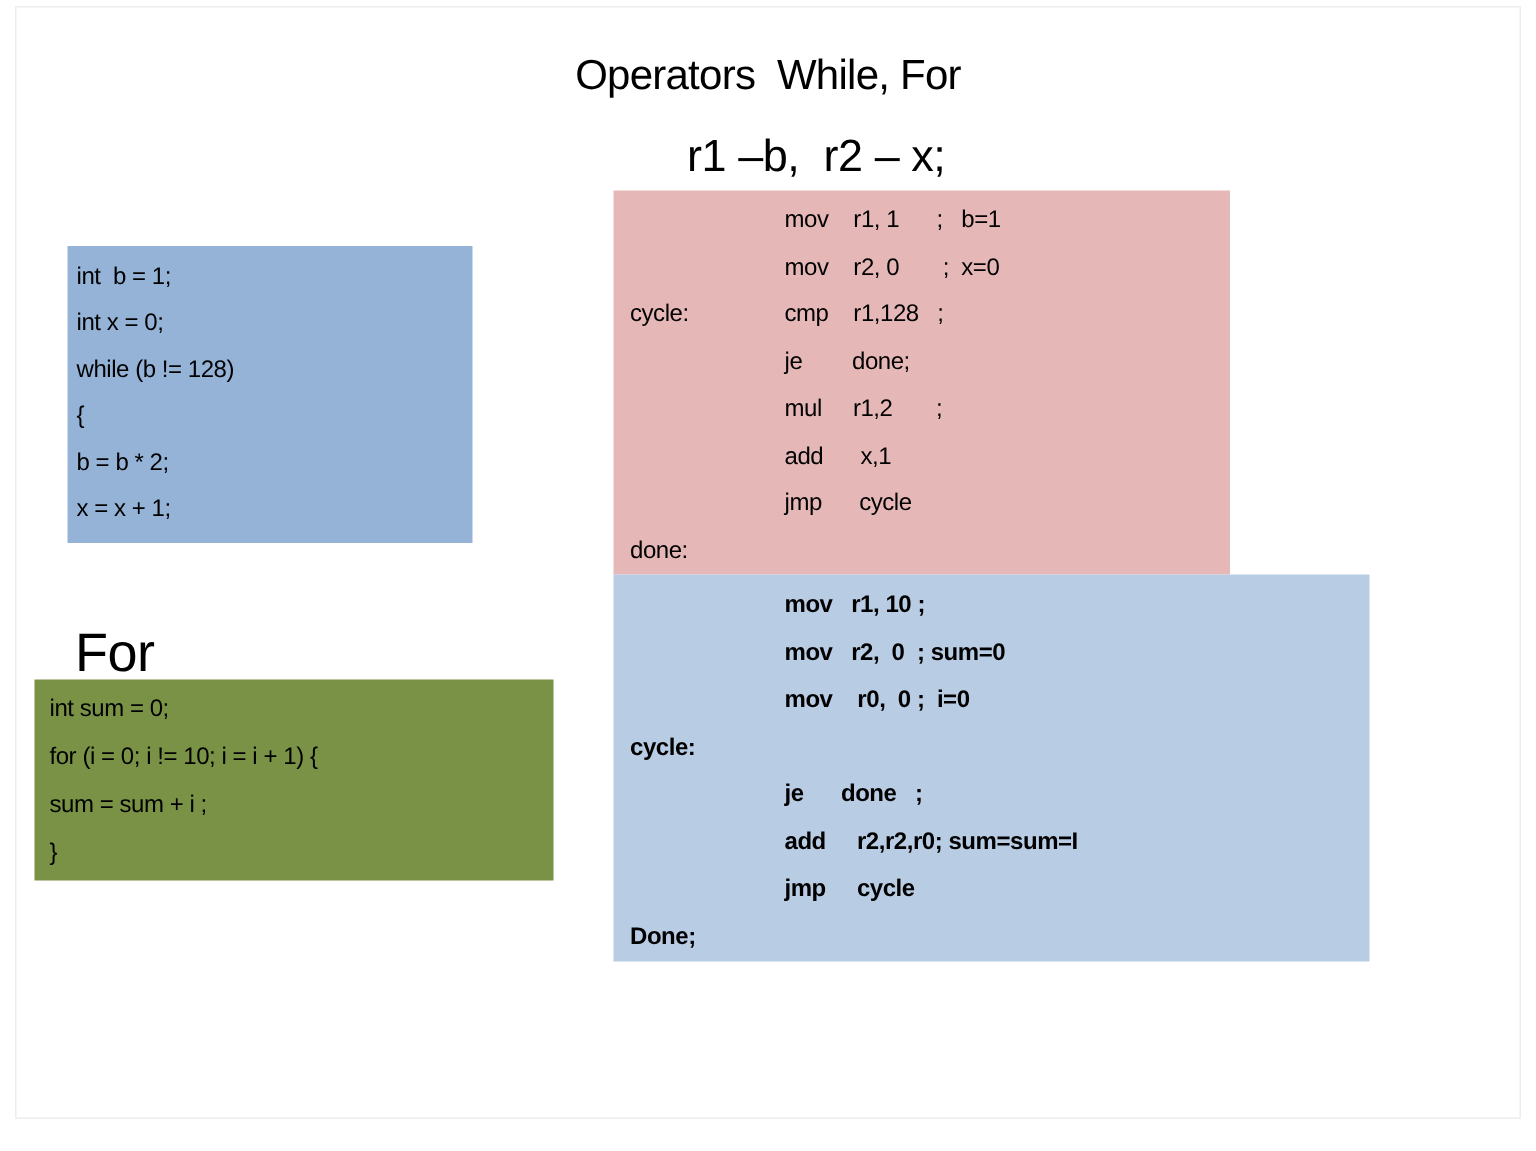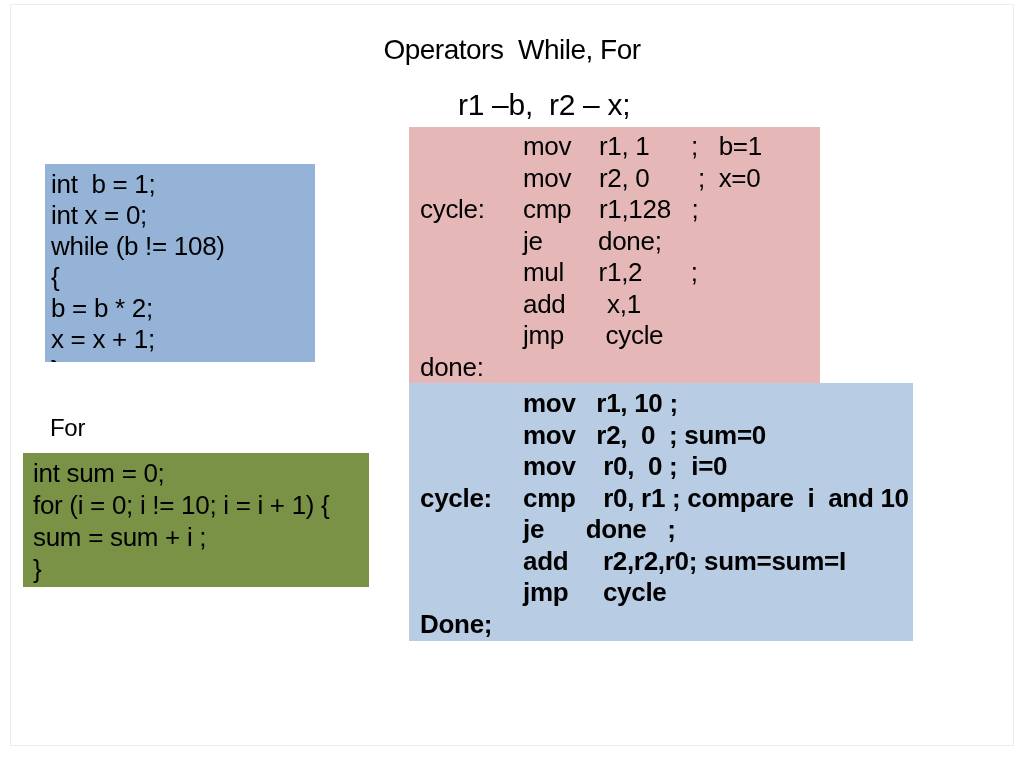--- a/index.html
+++ b/index.html
@@ -17,58 +17,58 @@
     position:absolute;top:34px;left:0;width:1024px;
     text-align:center;font-size:28px;white-space:pre;
     letter-spacing:-0.5px;
   }
   .slide-subtitle{
     position:absolute;top:88px;left:458px;
     font-size:30px;white-space:pre;
   }
   .box{
     position:absolute;box-sizing:border-box;overflow:hidden;
-    font-size:26px;
+    font-size:16px;
   }
   .c-line{white-space:pre;}
   #while-c-box{
     left:45px;top:164px;width:270px;height:198px;
     background:#95B3D7;padding:5px 0 0 6px;line-height:31px;
   }
   #while-asm-box{
     left:409px;top:127px;width:411px;height:256px;
     background:#E5B8B7;padding-top:4px;line-height:31.5px;
   }
   #for-asm-box{
     left:409px;top:383px;width:504px;height:258px;
     background:#B8CCE4;padding-top:5px;line-height:31.5px;font-weight:bold;
   }
   #for-c-box{
     left:23px;top:453px;width:346px;height:134px;
     background:#7A9245;padding:4px 0 0 10px;line-height:32px;
   }
   .for-label{
-    position:absolute;left:50px;top:414px;font-size:24px;
+    position:absolute;left:50px;top:414px;font-size:36px;
   }
   .asm-row{display:flex;}
   .asm-label{flex:none;width:103px;padding-left:11px;white-space:pre;}
   .asm-code{white-space:pre;}
 </style>
 </head>
 <body>
 
 <div class="slide-frame"></div>
 
 <div class="slide-title">Operators  While, For</div>
 <div class="slide-subtitle">r1 –b,  r2 – x;</div>
 
 <div class="box" id="while-c-box">
   <div class="c-line">int  b = 1;</div>
   <div class="c-line">int x = 0;</div>
-  <div class="c-line">while (b != 108)</div>
+  <div class="c-line">while (b != 128)</div>
   <div class="c-line">{</div>
   <div class="c-line">b = b * 2;</div>
   <div class="c-line">x = x + 1;</div>
   <div class="c-line">}</div>
 </div>
 
 <div class="box" id="while-asm-box">
   <div class="asm-row">
     <span class="asm-label"></span>
       <span class="asm-code">mov    r1, 1      ;   b=1</span>
@@ -120,21 +120,20 @@
   <div class="asm-row">
     <span class="asm-label"></span>
       <span class="asm-code">mov   r2,  0  ; sum=0</span>
   </div>
   <div class="asm-row">
     <span class="asm-label"></span>
       <span class="asm-code">mov    r0,  0 ;  i=0</span>
   </div>
   <div class="asm-row">
     <span class="asm-label">cycle:</span>
-      <span class="asm-code">cmp    r0, r1 ; compare  i  and 10</span>
   </div>
   <div class="asm-row">
     <span class="asm-label"></span>
       <span class="asm-code">je      done   ;</span>
   </div>
   <div class="asm-row">
     <span class="asm-label"></span>
       <span class="asm-code">add     r2,r2,r0; sum=sum=I</span>
   </div>
   <div class="asm-row">

